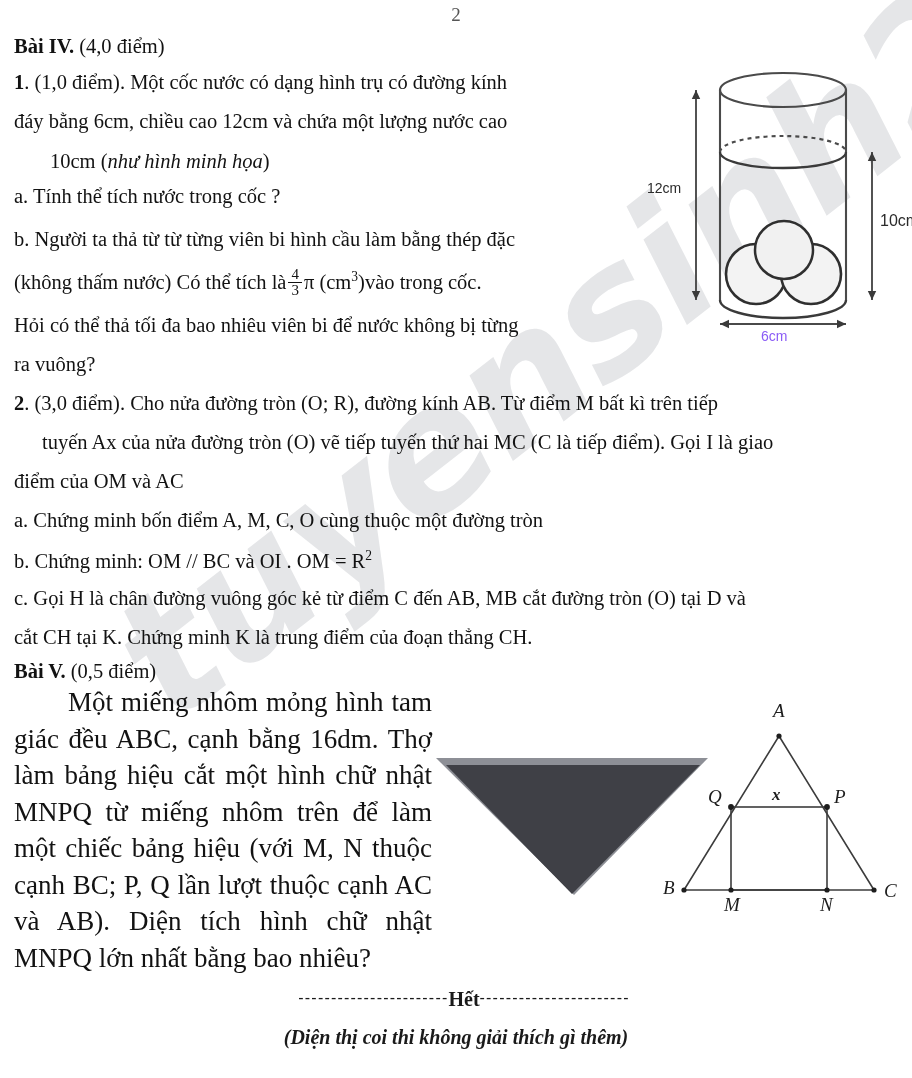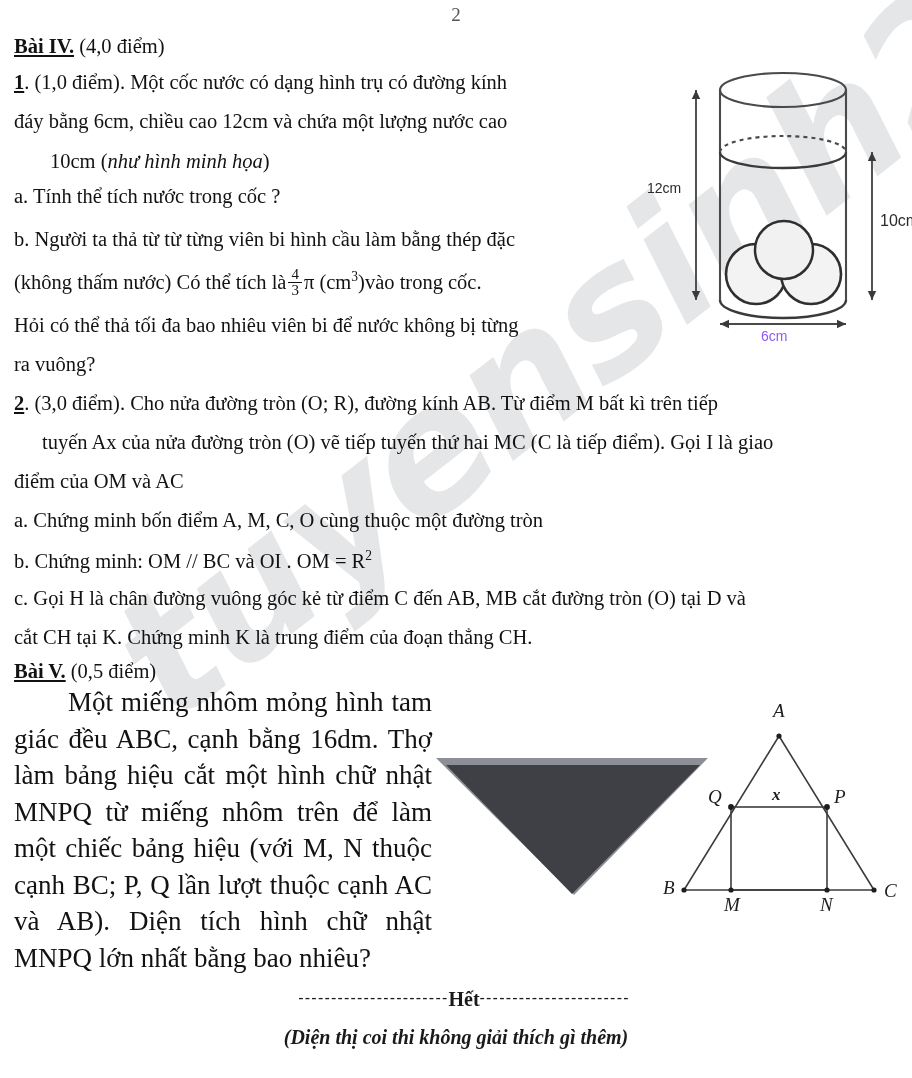--- a/index.html
+++ b/index.html
@@ -52,21 +52,21 @@
   .page-number {
     position: absolute;
     left: 0; right: 0;
     top: 4px;
     text-align: center;
     font-size: 19px;
     color: #555;
     font-family: "Liberation Serif", serif;
   }
 
-  .bold { font-weight: bold; text-decoration: underline; }
+  .bold { font-weight: bold; }
   .ital { font-style: italic; }
 
   
   .tline {
     position: absolute;
     font-size: 20.5px;
     line-height: 1.0;
     color: #121212;
     white-space: nowrap;
   }

